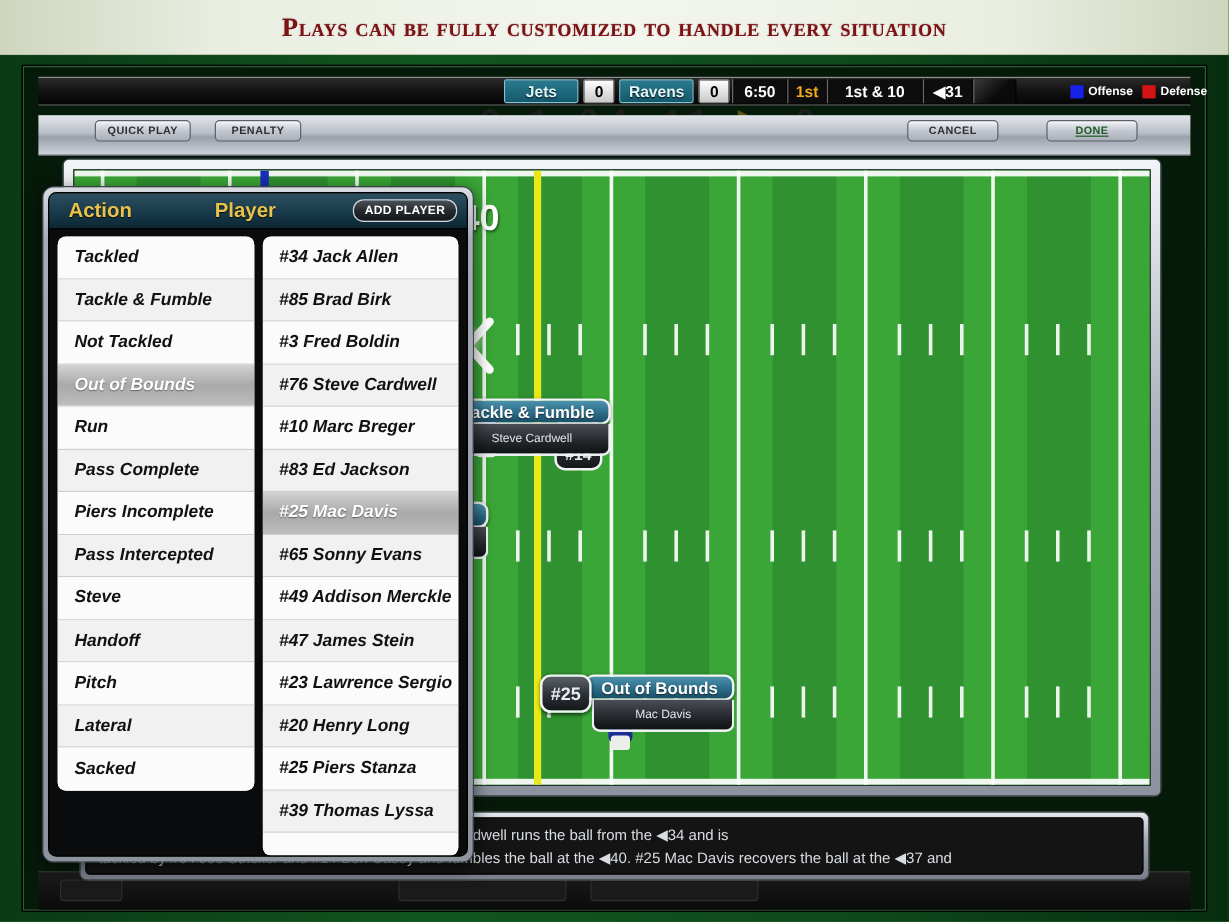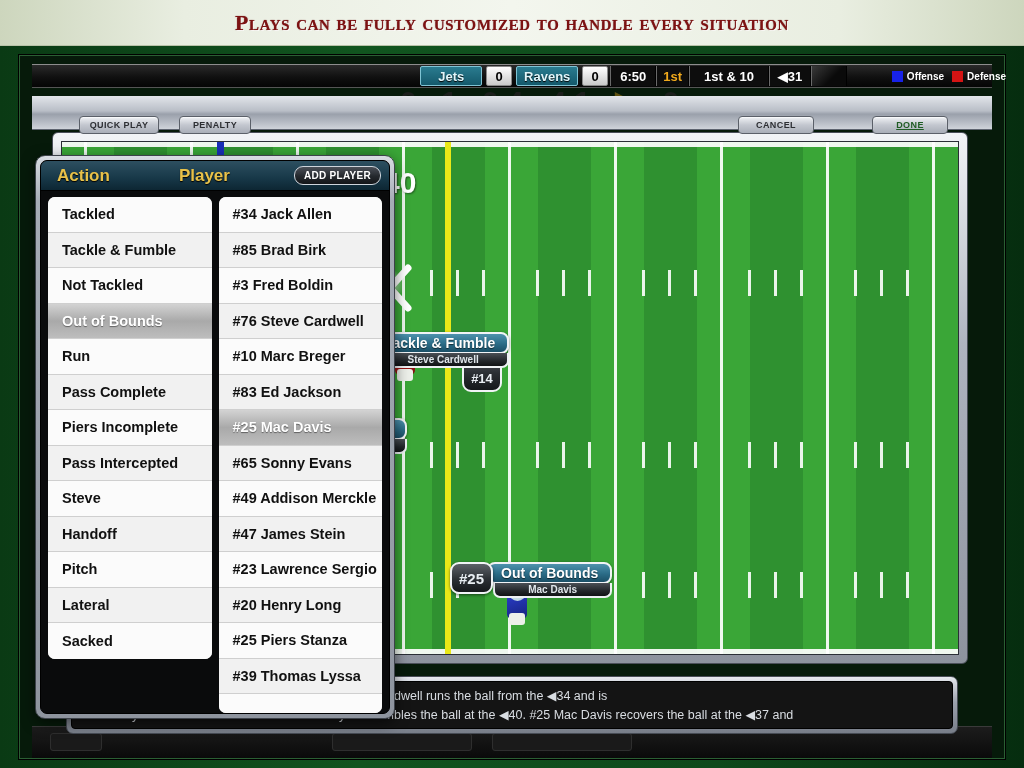--- a/index.html
+++ b/index.html
@@ -98,25 +98,24 @@
     z-index:20;
   }
   .tbtn{
     position:absolute; top:4px; height:18px;
     background:linear-gradient(to bottom,#f0f2f5,#c3c7cf 50%,#a9aeb8);
     border:1px solid #5b6069; border-radius:4px;
     color:#2d2f33; font-size:9px; font-weight:bold; letter-spacing:.4px;
     display:flex; align-items:center; justify-content:center;
     box-shadow:0 1px 1px rgba(255,255,255,.7) inset;
     font-family:"Liberation Sans", sans-serif;
-    margin-top:16px;
   }
   #btn-quickplay{ left:47px; width:80px; }
   #btn-penalty{  left:147px; width:72px; }
-  #btn-cancel{   left:706px; width:76px; }
+  #btn-cancel{   left:724px; width:76px; }
   #btn-done{     left:840px; width:76px; color:#1f5c24;text-decoration:underline; }
 
   
   #fieldframe{
     position:absolute; left:52px; top:132px; width:916px; height:532px;
     background:linear-gradient(to bottom,#f2f4f7,#aeb4bf 40%,#8d939e);
     border:1px solid #4a4f59; border-radius:6px;
     padding:8px; z-index:10;
   }
   #field{
@@ -177,25 +176,25 @@
     height:22px; padding:0 12px;
     background:linear-gradient(to bottom,#4d92ad,#2b6c87 55%,#1b4f66);
     border:2px solid #f1f3f6; border-radius:8px;
     color:#fff; font-size:14px; font-weight:bold;
     display:flex; align-items:center; justify-content:center;
     text-shadow:0 1px 1px rgba(0,0,0,.6);
     box-shadow:0 1px 3px rgba(0,0,0,.5);
     font-family:"Liberation Sans", sans-serif;
   }
   .co-player{
-    height:15px; margin-top:-1px; margin-left:6px; padding:0 10px;
+    height:27px; margin-top:-1px; margin-left:6px; padding:0 10px;
     background:linear-gradient(to bottom,#4a4f55,#23272b 60%,#101214);
     border:2px solid #eef1f4; border-top:none;
     border-radius:0 0 7px 7px;
-    color:#dfe5ea; font-size:10px; font-weight:bold;
+    color:#dfe5ea; font-size:10px; font-weight:normal;
     display:flex; align-items:center; justify-content:center;
     font-family:"Liberation Sans", sans-serif;
   }
   .tacklers{
     position:absolute; width:40px; padding:4px 0;
     background:linear-gradient(to bottom,#5c6168,#2b2f34 55%,#15181b);
     border:2px solid #f1f3f6; border-radius:9px;
     color:#e8edf2; font-size:13px; font-weight:bold; line-height:15px;
     text-align:center; z-index:6;
     font-family:"Liberation Sans", sans-serif;
@@ -261,20 +260,21 @@
   #panel-body{ flex:1; display:flex; padding:6px 7px 0 7px; gap:7px; overflow:hidden; }
   .listcol{
     flex:1; background:#fff; border-radius:7px; overflow:hidden;
     align-self:flex-start; max-height:100%;
   }
   .lrow{
     height:35.5px; display:flex; align-items:center; padding-left:14px;
     font-size:14.5px; font-weight:bold; color:#111;
     background:#fbfbfb; border-bottom:1px solid #cfcfcf;
     font-family:"Liberation Sans", sans-serif;
+    font-style:italic;
   }
   .lrow.alt{ background:#f1f1f1; }
   .lrow.sel{
     background:linear-gradient(to bottom,#d3d3d3,#a9a9a9 50%,#bdbdbd);
     color:#fff; text-shadow:0 1px 1px rgba(0,0,0,.45);
   }
   .listcol .lrow:last-child{ border-bottom:none; }
 </style>
 </head>
 <body>

